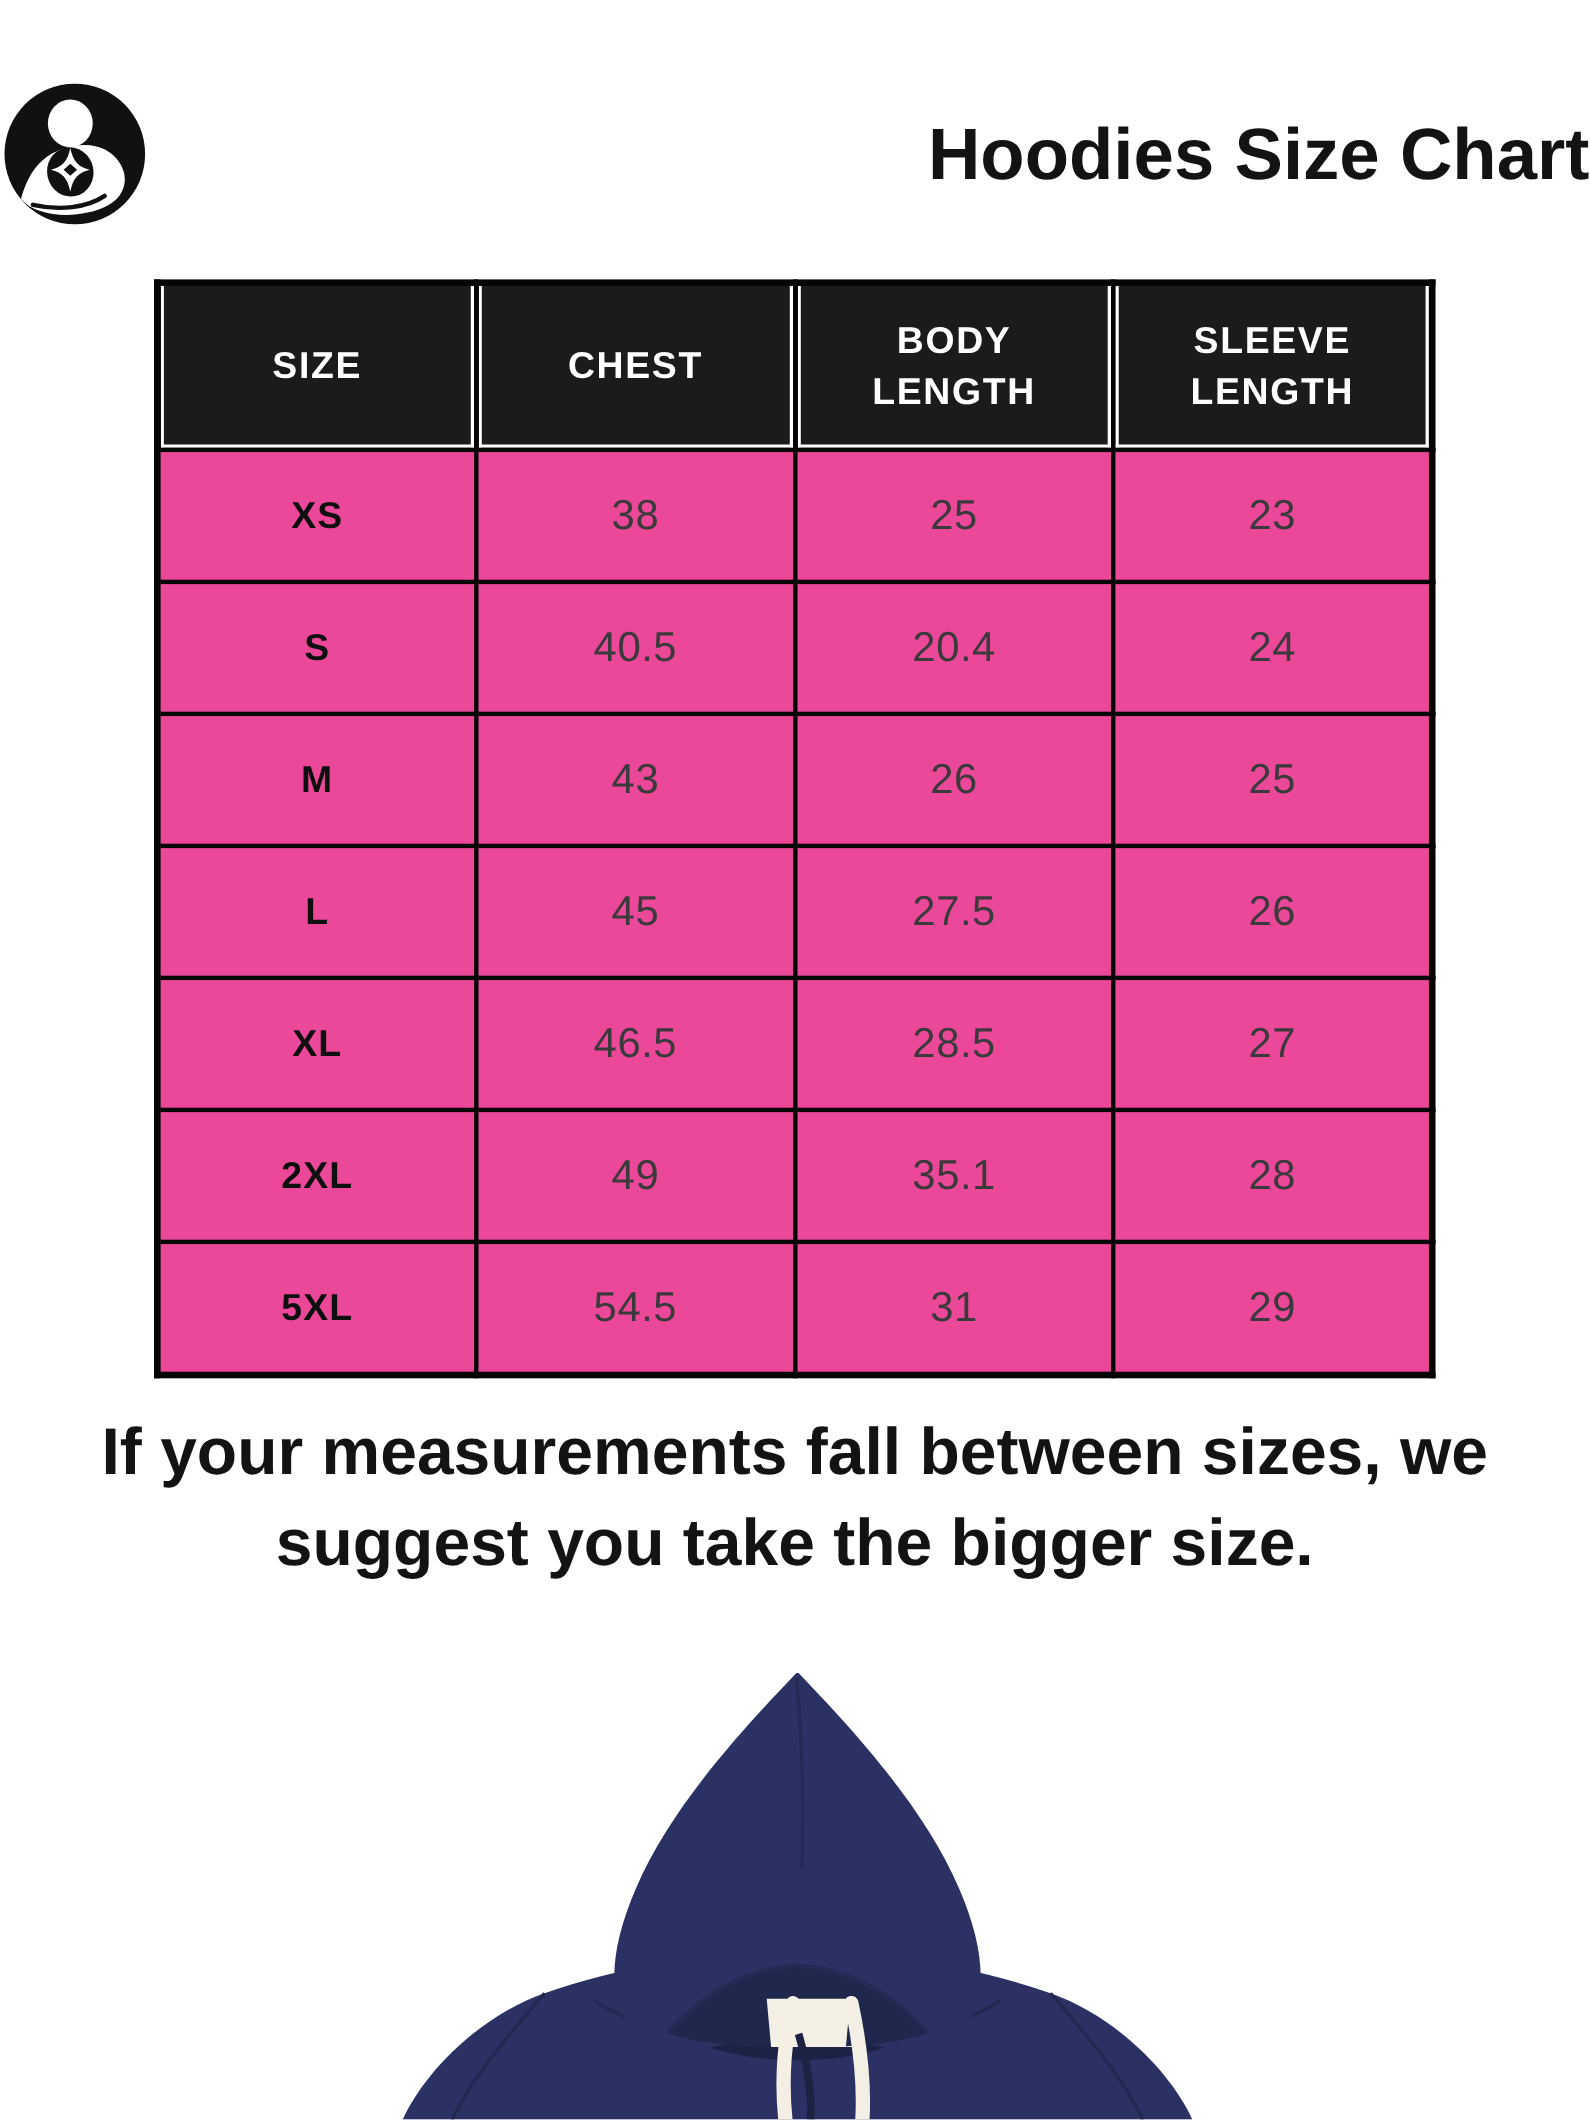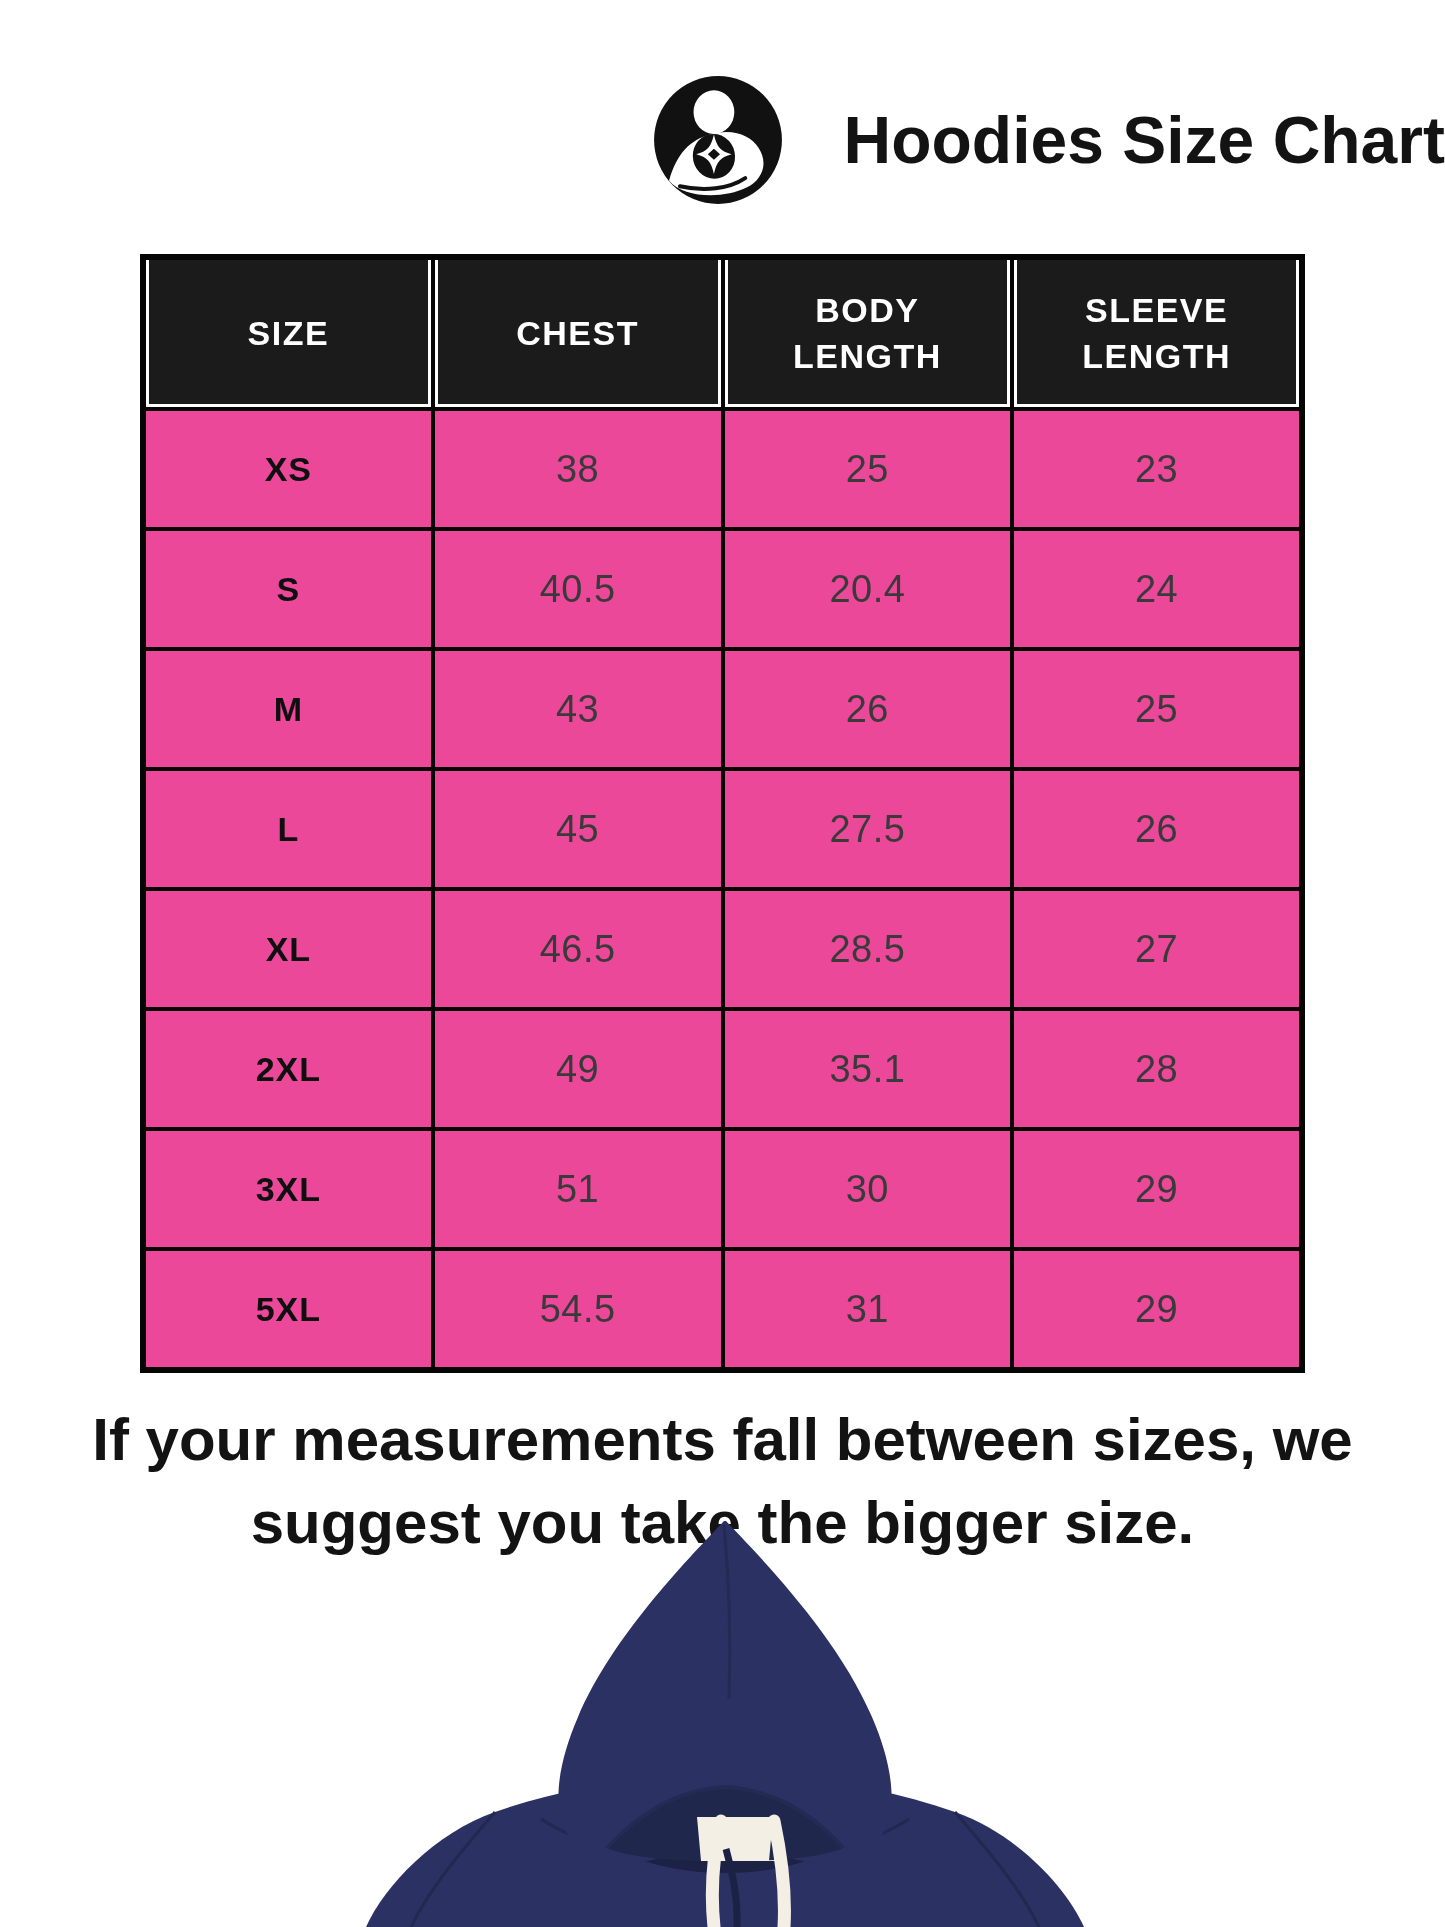--- a/index.html
+++ b/index.html
@@ -3,21 +3,21 @@
 <meta charset="utf-8">
 <style>
   html,body{margin:0;padding:0;}
   body{
     width:1445px;height:1927px;position:relative;overflow:hidden;
     background:#ffffff;
     font-family:"Liberation Sans","DejaVu Sans",sans-serif;
   }
   
   .brand{
-    display:flex;align-items:center;justify-content:flex-end;
+    display:flex;align-items:center;justify-content:space-between;
     gap:58px;padding-top:72px;
   }
   .brand .logo{width:136px;height:136px;flex:0 0 auto;}
   .brand h1{
     margin:0;font-size:66px;font-weight:bold;color:#131313;
     letter-spacing:0px;
   }
   
   table.size-table{
     width:1165px;margin:46px auto 0;
@@ -115,26 +115,20 @@
     <td>28.5</td>
     <td>27</td>
   </tr>
       <tr>
     <td class="size-col">2XL</td>
     <td>49</td>
     <td>35.1</td>
     <td>28</td>
   </tr>
       <tr>
-    <td class="size-col">3XL</td>
-    <td>51</td>
-    <td>30</td>
-    <td>29</td>
-  </tr>
-      <tr>
     <td class="size-col">5XL</td>
     <td>54.5</td>
     <td>31</td>
     <td>29</td>
   </tr>
     </tbody>
 </table>
 
 <p class="note">If your measurements fall between sizes, we
 suggest you take the bigger size.</p>

